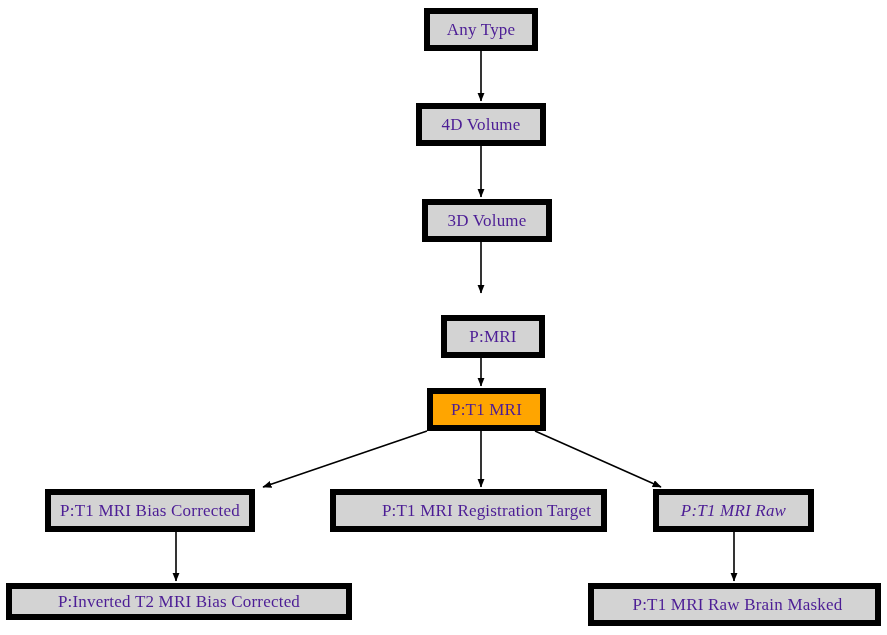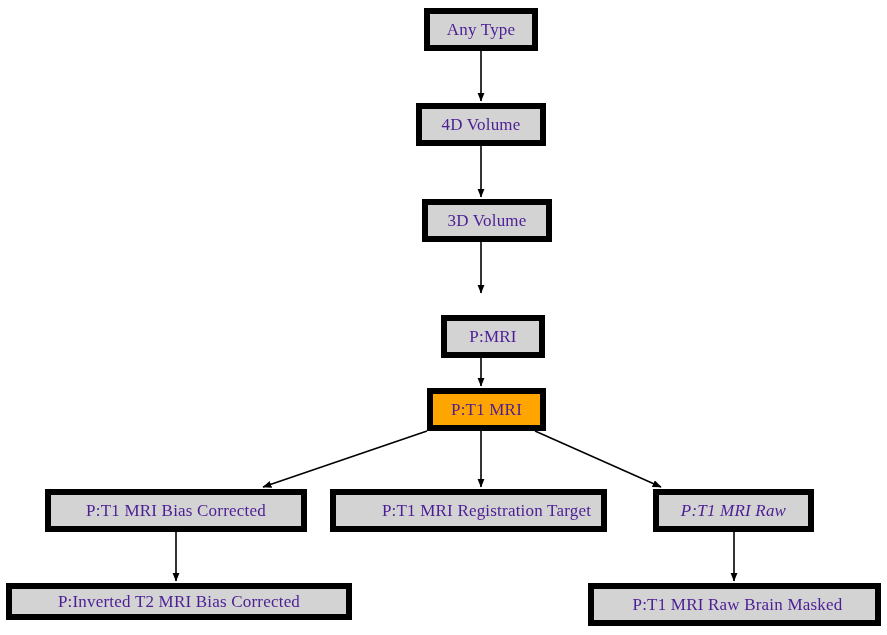--- a/index.html
+++ b/index.html
@@ -77,21 +77,21 @@
       </div>
       <div class="node" style="left: 422px; top: 199px; width: 130px; height: 43px;">
         <span class="node-label">3D Volume</span>
       </div>
       <div class="node" style="left: 441px; top: 295px; width: 104px; height: 43px; margin-top: 20px;">
         <span class="node-label">P:MRI</span>
       </div>
       <div class="node highlight" style="left: 427px; top: 388px; width: 119px; height: 43px;">
         <span class="node-label">P:T1 MRI</span>
       </div>
-      <div class="node" style="left: 45px; top: 489px; width: 262px; height: 43px;">
+      <div class="node" style="left: 45px; top: 489px; width: 210px; height: 43px;">
         <span class="node-label">P:T1 MRI Bias Corrected</span>
       </div>
       <div class="node" style="left: 330px; top: 489px; width: 277px; height: 43px; padding-left: 36px;">
         <span class="node-label">P:T1 MRI Registration Target</span>
       </div>
       <div class="node" style="left: 653px; top: 489px; width: 161px; height: 43px; font-style: italic;">
         <span class="node-label">P:T1 MRI Raw</span>
       </div>
       <div class="node" style="left: 6px; top: 583px; width: 346px; height: 37px;">
         <span class="node-label">P:Inverted T2 MRI Bias Corrected</span>

